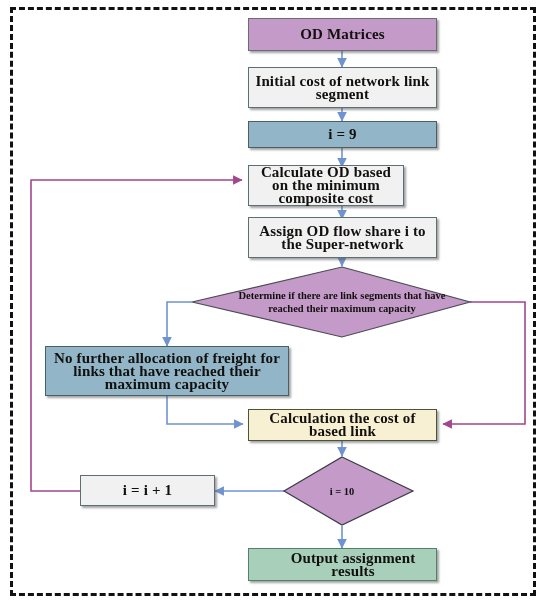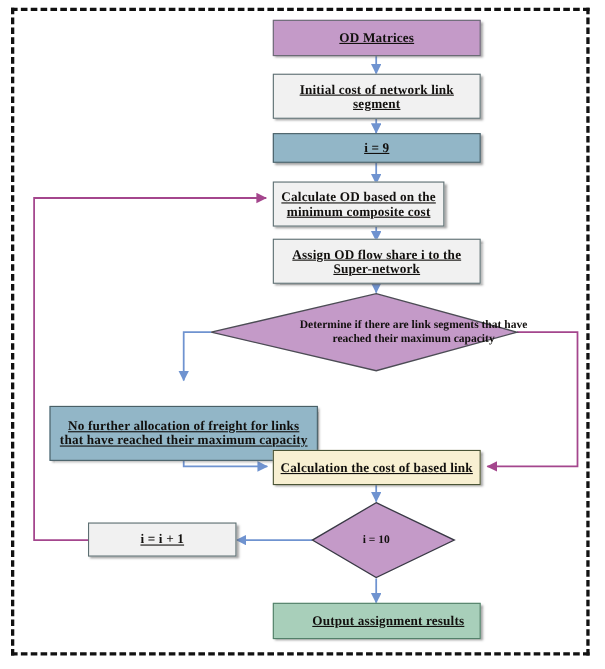--- a/index.html
+++ b/index.html
@@ -10,25 +10,25 @@
   
   .frame{position:absolute;left:10px;top:7px;width:526px;height:589px;
          border:3px dashed #111;box-sizing:border-box;}
 
   
   #wires{position:absolute;left:0;top:0;width:550px;height:608px;}
 
   .node{position:absolute;box-sizing:border-box;
         display:flex;align-items:center;justify-content:center;
         text-align:center;color:#12100e;
-        font-size:12px;line-height:13px;font-weight:600;
+        font-size:15px;line-height:13px;font-weight:600;
         letter-spacing:.15px;
         border:1px solid #4c5f63;
         box-shadow:2px 2px 2px rgba(90,90,90,.55);
-        padding:2px 6px;text-decoration:underline;}
+        padding:2px 6px;}
 
   .n-purple{background:#c49ac8;border-color:#6b6b75;}
   .n-grey  {background:#f1f1f1;border-color:#5d6f72;}
   .n-blue  {background:#92b6c7;border-color:#4a5f66;}
   .n-cream {background:#f8f0d2;border-color:#4a5436;}
   .n-green {background:#a8cfba;border-color:#53806a;padding-left:27px;}
 
   
   .dlabel{position:absolute;display:flex;align-items:center;justify-content:center;
           text-align:center;color:#12100e;font-size:10.5px;line-height:13px;
@@ -88,25 +88,25 @@
   </div>
 
   <div class="node n-grey" style="left:248px;top:165px;width:156px;height:41px;">
     <span>Calculate OD based on the minimum composite cost</span>
   </div>
 
   <div class="node n-grey" style="left:248px;top:217px;width:189px;height:41px;">
     <span>Assign OD flow share i to the Super-network</span>
   </div>
 
-  <div class="dlabel" style="left:232px;top:277px;width:220px;height:50px;margin-left:34px;">
+  <div class="dlabel" style="left:232px;top:277px;width:220px;height:50px;">
     <span>Determine if there are link segments that have reached their maximum capacity</span>
   </div>
 
-  <div class="node n-blue" style="left:45px;top:346px;width:244px;height:50px;margin-top:23px;">
+  <div class="node n-blue" style="left:45px;top:346px;width:244px;height:50px;">
     <span>No further allocation of freight for links that have reached their maximum capacity</span>
   </div>
 
   <div class="node n-cream" style="left:248px;top:409px;width:189px;height:32px;">
     <span>Calculation the cost of based link</span>
   </div>
 
   <div class="dlabel" style="left:302px;top:481px;width:80px;height:20px;">
     <span>i = 10</span>
   </div>

